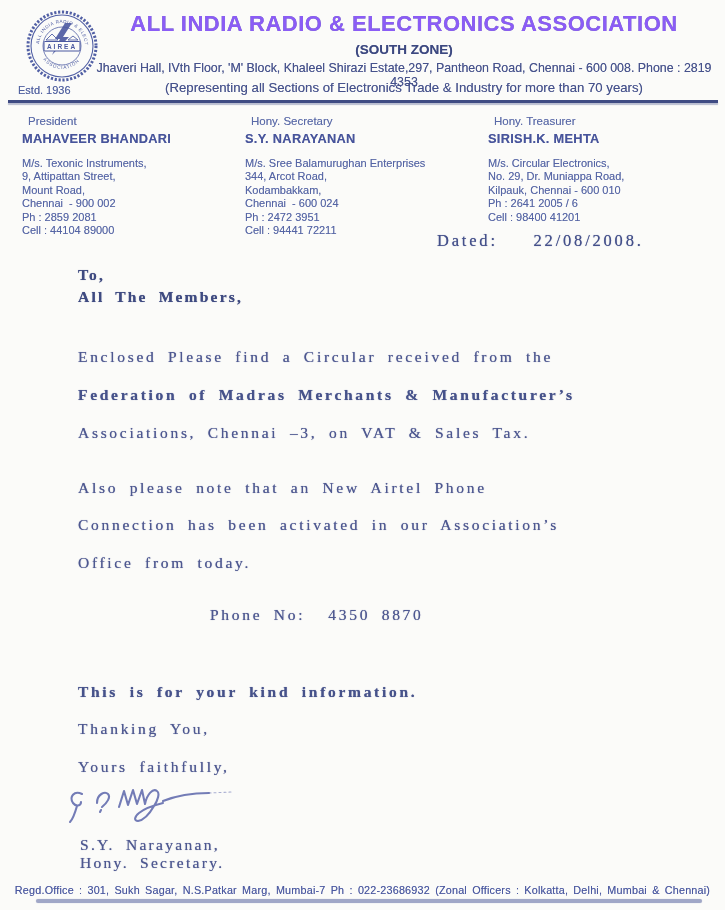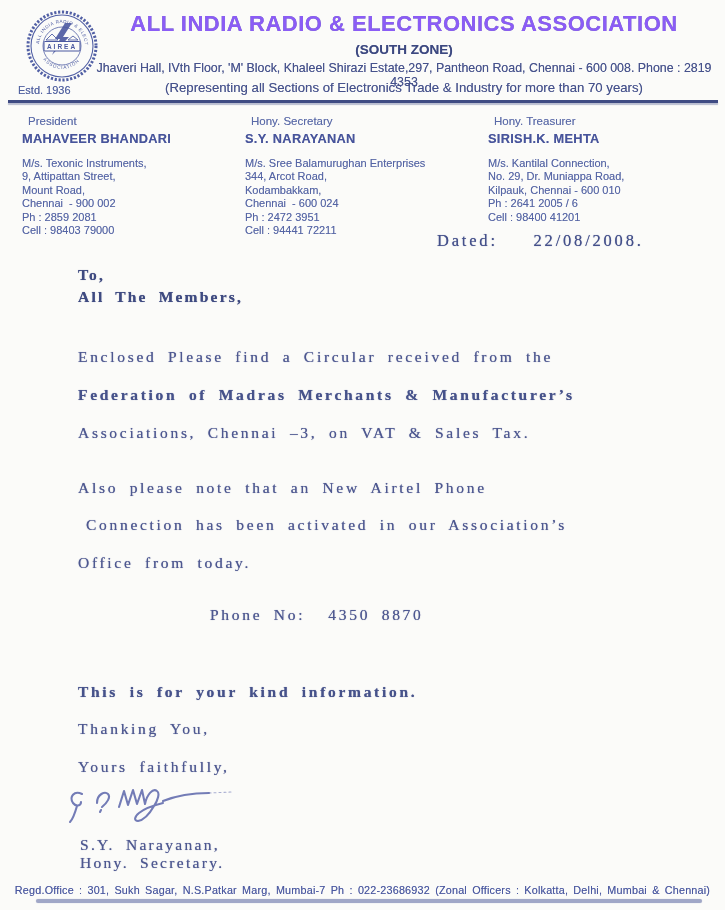--- a/index.html
+++ b/index.html
@@ -76,60 +76,60 @@
 
   <div class="off-col c1">
     <div class="off-title">President</div>
     <div class="off-name">MAHAVEER BHANDARI</div>
     <div class="off-lines">
       <div class="off-line">M/s. Texonic Instruments,</div>
       <div class="off-line">9, Attipattan Street,</div>
       <div class="off-line">Mount Road,</div>
       <div class="off-line">Chennai  - 900 002</div>
       <div class="off-line">Ph : 2859 2081</div>
-      <div class="off-line">Cell : 98403 79000</div>
+      <div class="off-line">Cell : 44104 89000</div>
     </div>
   </div>
 
   <div class="off-col c2">
     <div class="off-title">Hony. Secretary</div>
     <div class="off-name">S.Y. NARAYANAN</div>
     <div class="off-lines">
       <div class="off-line">M/s. Sree Balamurughan Enterprises</div>
       <div class="off-line">344, Arcot Road,</div>
       <div class="off-line">Kodambakkam,</div>
       <div class="off-line">Chennai  - 600 024</div>
       <div class="off-line">Ph : 2472 3951</div>
       <div class="off-line">Cell : 94441 72211</div>
     </div>
   </div>
 
   <div class="off-col c3">
     <div class="off-title">Hony. Treasurer</div>
     <div class="off-name">SIRISH.K. MEHTA</div>
     <div class="off-lines">
-      <div class="off-line">M/s. Kantilal Connection,</div>
+      <div class="off-line">M/s. Circular Electronics,</div>
       <div class="off-line">No. 29, Dr. Muniappa Road,</div>
       <div class="off-line">Kilpauk, Chennai - 600 010</div>
       <div class="off-line">Ph : 2641 2005 / 6</div>
       <div class="off-line">Cell : 98400 41201</div>
     </div>
   </div>
 
   <div class="ln dated">Dated:   22/08/2008.</div>
 
   <div class="ln bold" style="left:78px;top:266px;">To,</div>
   <div class="ln bold" style="left:78px;top:288px;">All The Members,</div>
 
   <div class="ln" style="left:78px;top:386px;font-weight:700;color:#46528a;">Federation of Madras Merchants &amp; Manufacturer’s</div>
   <div class="ln" style="left:78px;top:348px;">Enclosed Please find a Circular received from the</div>
   <div class="ln" style="left:78px;top:424px;">Associations, Chennai –3, on VAT &amp; Sales Tax.</div>
 
   <div class="ln" style="left:78px;top:479px;">Also please note that an New Airtel Phone</div>
-  <div class="ln" style="left:78px;top:516px;margin-left:8px;">Connection has been activated in our Association’s</div>
+  <div class="ln" style="left:78px;top:516px;">Connection has been activated in our Association’s</div>
   <div class="ln" style="left:78px;top:554px;">Office from today.</div>
 
   <div class="ln" style="left:210px;top:606px;">Phone No:  4350 8870</div>
 
   <div class="ln" style="left:78px;top:683px;font-weight:700;color:#46528a;">This is for your kind information.</div>
   <div class="ln" style="left:78px;top:720px;">Thanking You,</div>
   <div class="ln" style="left:78px;top:758px;">Yours faithfully,</div>
 
   <svg class="sig" width="180" height="48" viewBox="0 0 180 48">
     <g fill="none" stroke="#5c66ab" stroke-width="2.1" stroke-linecap="round" stroke-linejoin="round" opacity="0.85">

